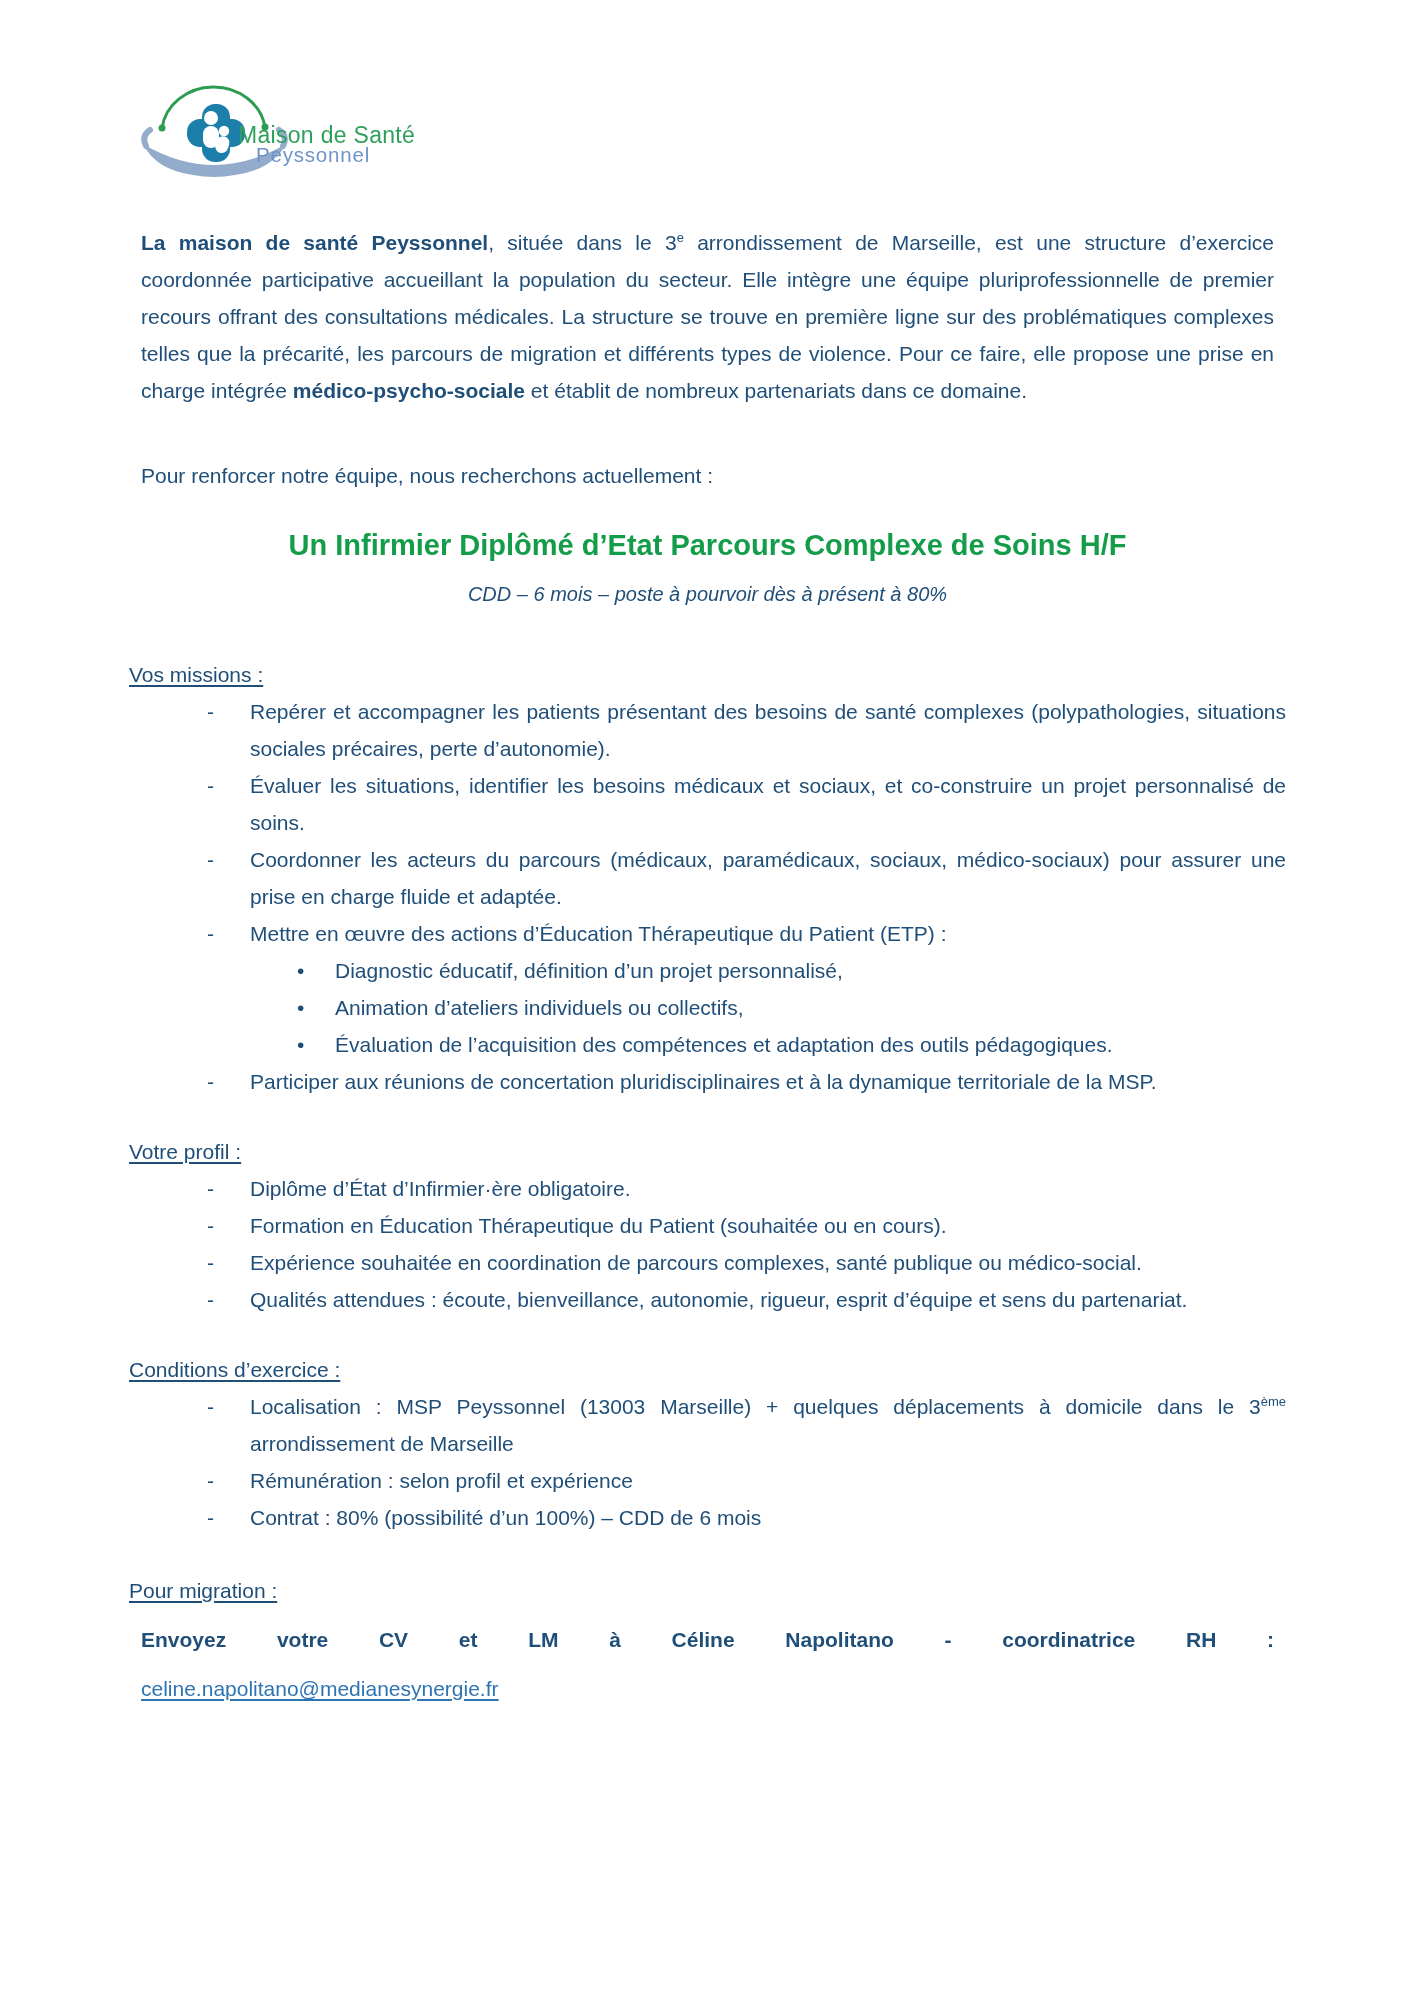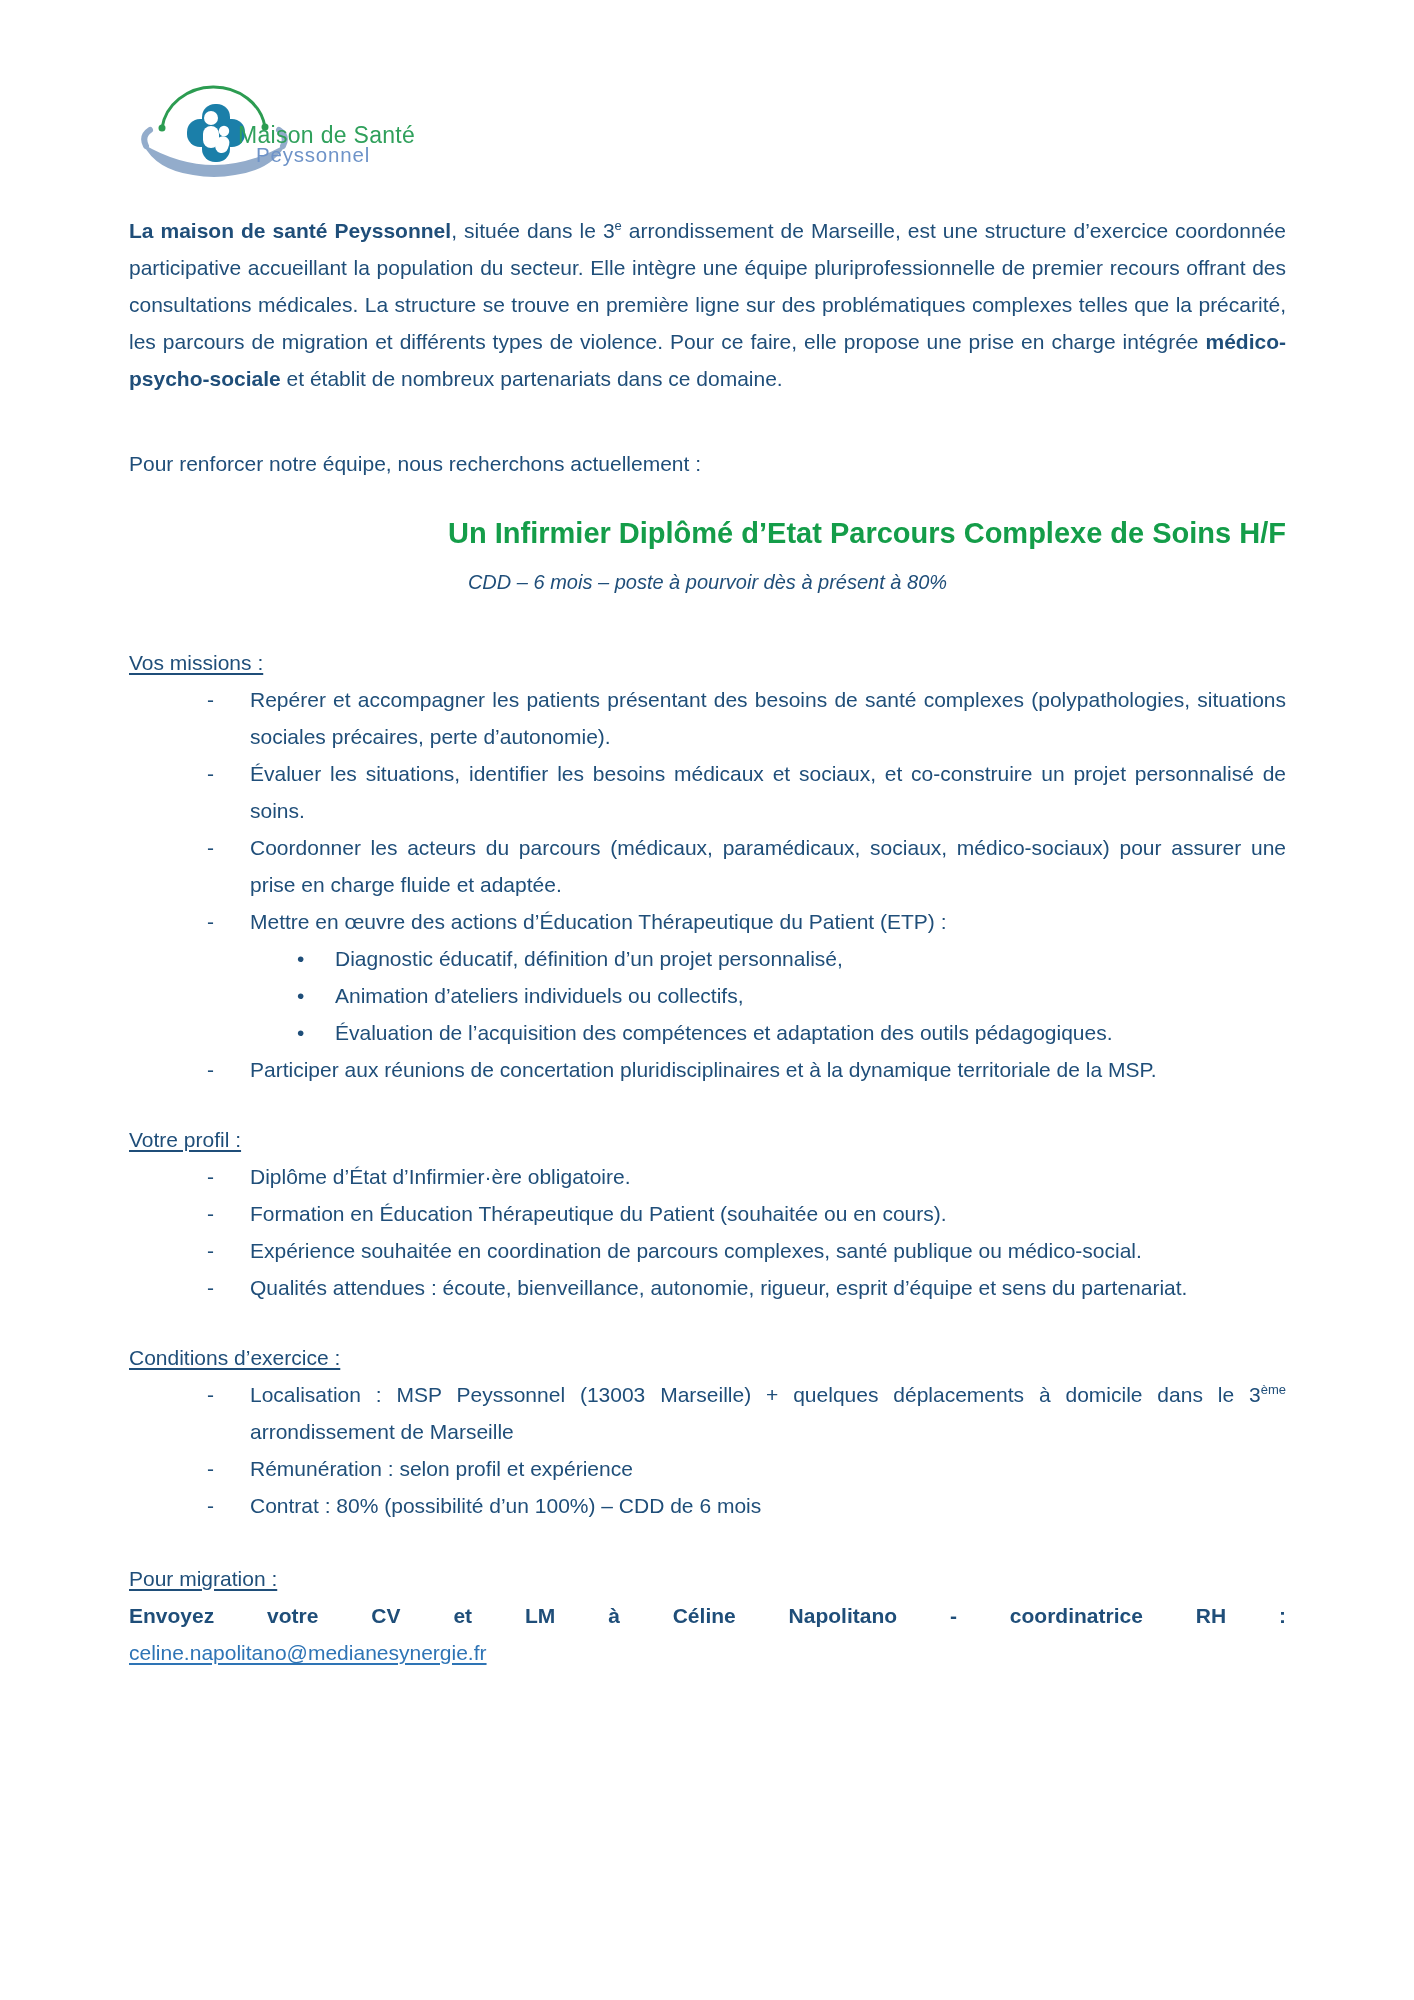--- a/index.html
+++ b/index.html
@@ -22,27 +22,27 @@
   .logo-line2 {
     position: absolute; left: 116px; top: 67px;
     font-size: 20.5px; letter-spacing: 0.8px; color: #6E93C8; white-space: nowrap;
   }
   
   .content {
     position: absolute; left: 129px; top: 0; width: 1157px;
     padding-top: 212px;
     font-size: 21px; line-height: 37px;
   }
-  p { margin: 0; }
+  p { margin: 12px; }
   .justify { text-align: justify; }
   .b { font-weight: 700; }
   sup { font-size: 0.62em; line-height: 0; vertical-align: super; }
   .recruit { margin-top: 48px; }
   .title {
-    margin: 28px 0 0 0; text-align: right;
+    margin: 28px 0 0 0; text-align: center;
     color: #149D49; font-size: 29px; line-height: 46px; font-weight: 700;
   }
   .subtitle {
     margin-top: 8px; text-align: center;
     font-style: italic; font-size: 20px; line-height: 37px;
   }
   .heading { margin-top: 33px; }
   .heading.first { margin-top: 43px; }
   .heading.apply-h { margin-top: 36px; }
   .u { text-decoration: underline; text-underline-offset: 3px; }

